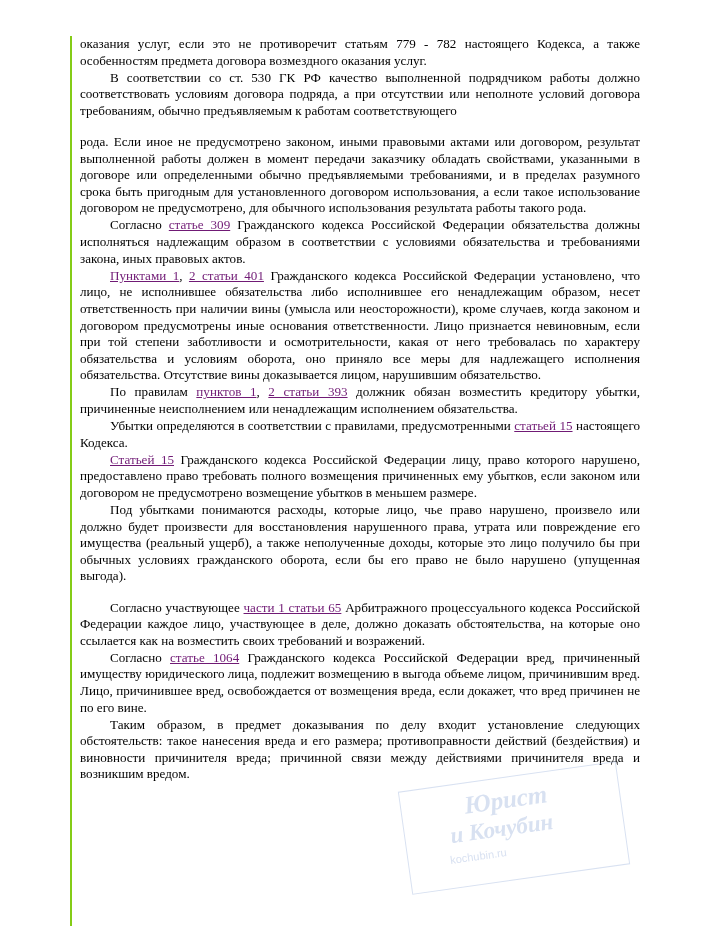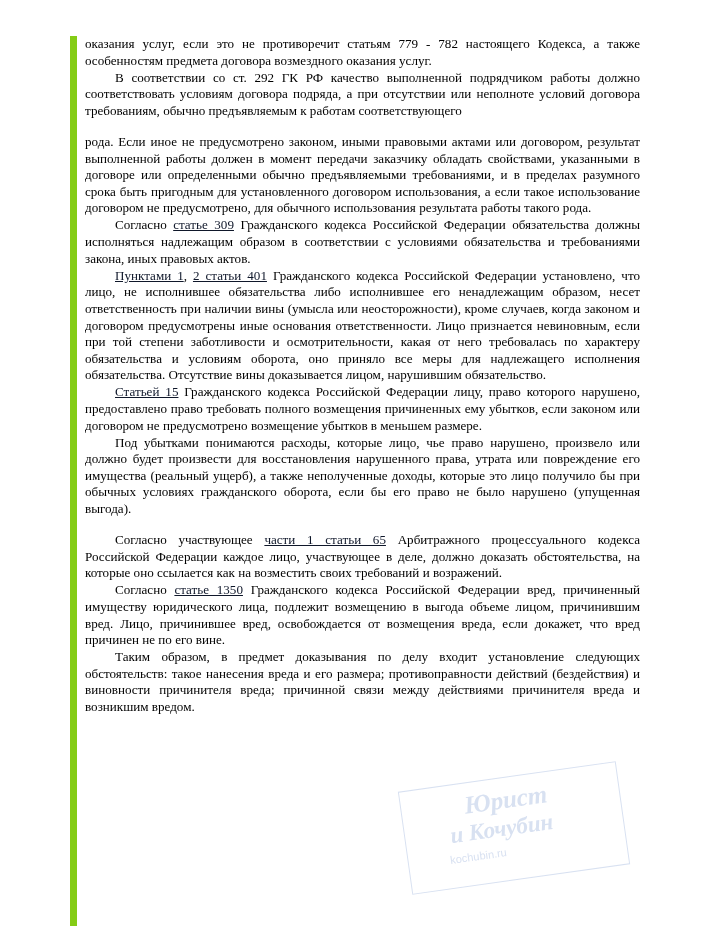--- a/index.html
+++ b/index.html
@@ -21,21 +21,21 @@
     background: #ffffff;
     box-sizing: border-box;
   }
   #doc {
     position: absolute;
     left: 70px;
     top: 36px;
     width: 570px;
     height: 890px;
     box-sizing: border-box;
-    border-left: 7px solid #84cc16;
+    border-left: 2px solid #84cc16;
     padding-left: 8px;
     overflow: hidden;
   }
   p {
     margin: 0 0 0.5px 0;
     font-size: 13.1px;
     line-height: 16.6px;
     text-align: justify;
     text-justify: inter-word;
     hyphens: none;
@@ -43,21 +43,21 @@
   p.ind {
     text-indent: 30px;
   }
   p.noind {
     text-indent: 0;
   }
   .gap {
     height: 14px;
   }
   a.lnk {
-    color: #0f172a;
+    color: #701a75;
   }
   .watermark {
     position: absolute;
     left: 404px;
     top: 770px;
     width: 245px;
     height: 118px;
     pointer-events: none;
     opacity: 0.55;
   }
@@ -106,30 +106,32 @@
     white-space: nowrap;
   }
 </style>
 </head>
 <body>
 
 <div id="page">
 
   <div id="doc">
       <p class="noind"><span>оказания услуг, если это не противоречит статьям 779 - 782 настоящего Кодекса, а также особенностям предмета договора возмездного оказания услуг.</span></p>
-      <p class="ind"><span>В соответствии со ст. 292 ГК РФ качество выполненной подрядчиком работы должно соответствовать условиям договора подряда, а при отсутствии или неполноте условий договора требованиям, обычно предъявляемым к работам соответствующего</span></p>
+      <p class="ind"><span>В соответствии со ст. 530 ГК РФ качество выполненной подрядчиком работы должно соответствовать условиям договора подряда, а при отсутствии или неполноте условий договора требованиям, обычно предъявляемым к работам соответствующего</span></p>
       <div class="gap"></div>
       <p class="noind"><span>рода. Если иное не предусмотрено законом, иными правовыми актами или договором, результат выполненной работы должен в момент передачи заказчику обладать свойствами, указанными в договоре или определенными обычно предъявляемыми требованиями, и в пределах разумного срока быть пригодным для установленного договором использования, а если такое использование договором не предусмотрено, для обычного использования результата работы такого рода.</span></p>
       <p class="ind"><span>Согласно </span><a class="lnk" href="#">статье 309</a><span> Гражданского кодекса Российской Федерации обязательства должны исполняться надлежащим образом в соответствии с условиями обязательства и требованиями закона, иных правовых актов.</span></p>
       <p class="ind"><a class="lnk" href="#">Пунктами 1</a><span>, </span><a class="lnk" href="#">2 статьи 401</a><span> Гражданского кодекса Российской Федерации установлено, что лицо, не исполнившее обязательства либо исполнившее его ненадлежащим образом, несет ответственность при наличии вины (умысла или неосторожности), кроме случаев, когда законом и договором предусмотрены иные основания ответственности. Лицо признается невиновным, если при той степени заботливости и осмотрительности, какая от него требовалась по характеру обязательства и условиям оборота, оно приняло все меры для надлежащего исполнения обязательства. Отсутствие вины доказывается лицом, нарушившим обязательство.</span></p>
+      <p class="ind"><span>По правилам </span><a class="lnk" href="#">пунктов 1</a><span>, </span><a class="lnk" href="#">2 статьи 393</a><span> должник обязан возместить кредитору убытки, причиненные неисполнением или ненадлежащим исполнением обязательства.</span></p>
+      <p class="ind"><span>Убытки определяются в соответствии с правилами, предусмотренными </span><a class="lnk" href="#">статьей 15</a><span> настоящего Кодекса.</span></p>
       <p class="ind"><a class="lnk" href="#">Статьей 15</a><span> Гражданского кодекса Российской Федерации лицу, право которого нарушено, предоставлено право требовать полного возмещения причиненных ему убытков, если законом или договором не предусмотрено возмещение убытков в меньшем размере.</span></p>
       <p class="ind"><span>Под убытками понимаются расходы, которые лицо, чье право нарушено, произвело или должно будет произвести для восстановления нарушенного права, утрата или повреждение его имущества (реальный ущерб), а также неполученные доходы, которые это лицо получило бы при обычных условиях гражданского оборота, если бы его право не было нарушено (упущенная выгода).</span></p>
       <div class="gap"></div>
       <p class="ind"><span>Согласно участвующее </span><a class="lnk" href="#">части 1 статьи 65</a><span> Арбитражного процессуального кодекса Российской Федерации каждое лицо, участвующее в деле, должно доказать обстоятельства, на которые оно ссылается как на возместить своих требований и возражений.</span></p>
-      <p class="ind"><span>Согласно </span><a class="lnk" href="#">статье 1350</a><span> Гражданского кодекса Российской Федерации вред, причиненный имуществу юридического лица, подлежит возмещению в выгода объеме лицом, причинившим вред. Лицо, причинившее вред, освобождается от возмещения вреда, если докажет, что вред причинен не по его вине.</span></p>
+      <p class="ind"><span>Согласно </span><a class="lnk" href="#">статье 1064</a><span> Гражданского кодекса Российской Федерации вред, причиненный имуществу юридического лица, подлежит возмещению в выгода объеме лицом, причинившим вред. Лицо, причинившее вред, освобождается от возмещения вреда, если докажет, что вред причинен не по его вине.</span></p>
       <p class="ind"><span>Таким образом, в предмет доказывания по делу входит установление следующих обстоятельств: такое нанесения вреда и его размера; противоправности действий (бездействия) и виновности причинителя вреда; причинной связи между действиями причинителя вреда и возникшим вредом.</span></p>
     </div>
 
   <div class="watermark">
     <div class="wm-box"></div>
     <div class="wm-text1">Юрист</div>
     <div class="wm-text2">и Кочубин</div>
     <div class="wm-text3">kochubin.ru</div>
   </div>
 

